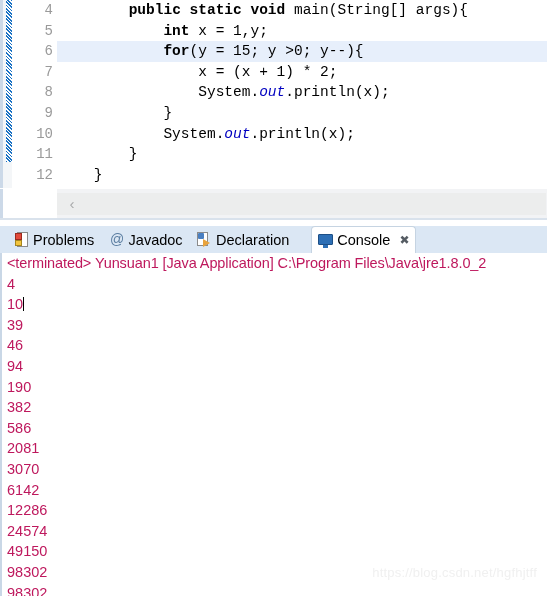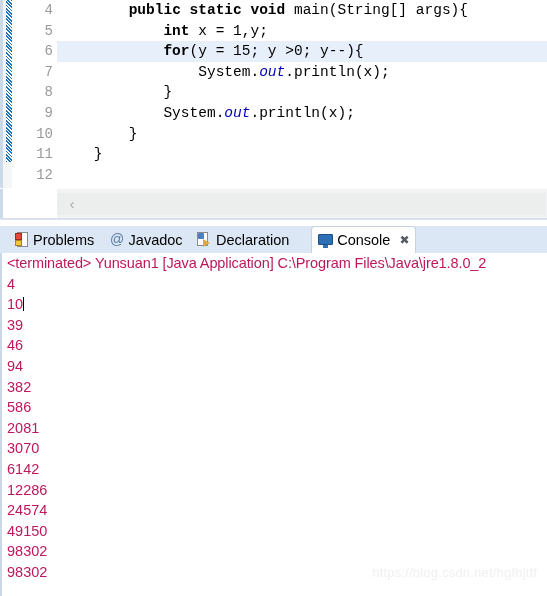--- a/index.html
+++ b/index.html
@@ -332,20 +332,21 @@
       <div class="gutter-row">9</div>
       <div class="gutter-row">10</div>
       <div class="gutter-row">11</div>
       <div class="gutter-row">12</div>
     </div>
   <div id="gutter-divider"></div>
   <div id="code-area">
       <div class="code-row"><span>        </span><span class="kw">public static void </span><span>main(String[] args){</span></div>
       <div class="code-row"><span>            </span><span class="kw">int</span><span> x = 1,y;</span></div>
       <div class="code-row hl"><span>            </span><span class="kw">for</span><span>(y = 15; y &gt;0; y--){</span></div>
+      <div class="code-row"><span>                </span><span>x = (x + 1) * 2;</span></div>
       <div class="code-row"><span>                </span><span>System.</span><span class="fieldblue">out</span><span>.println(x);</span></div>
       <div class="code-row"><span>            </span><span>}</span></div>
       <div class="code-row"><span>            </span><span>System.</span><span class="fieldblue">out</span><span>.println(x);</span></div>
       <div class="code-row"><span>        </span><span>}</span></div>
       <div class="code-row"><span>    </span><span>}</span></div>
     </div>
 </div>
 
 <div id="editor-bottom">
   <div id="editor-bottom-border"></div>
@@ -390,20 +391,21 @@
         <span class="tab-close">✖</span>
       </div>
     </div>
   <div id="console-body">
       <div class="console-line header">&lt;terminated&gt; Yunsuan1 [Java Application] C:\Program Files\Java\jre1.8.0_2</div>
       <div class="console-line"><span>4</span></div>
       <div class="console-line"><span>10</span><span class="caret"></span></div>
       <div class="console-line"><span>39</span></div>
       <div class="console-line"><span>46</span></div>
       <div class="console-line"><span>94</span></div>
+      <div class="console-line"><span>190</span></div>
       <div class="console-line"><span>382</span></div>
       <div class="console-line"><span>586</span></div>
       <div class="console-line"><span>2081</span></div>
       <div class="console-line"><span>3070</span></div>
       <div class="console-line"><span>6142</span></div>
       <div class="console-line"><span>12286</span></div>
       <div class="console-line"><span>24574</span></div>
       <div class="console-line"><span>49150</span></div>
       <div class="console-line"><span>98302</span></div>
       <div class="console-line"><span>98302</span></div>

